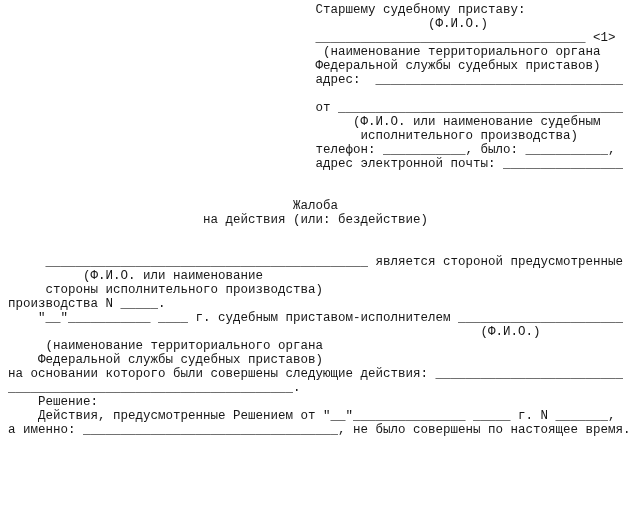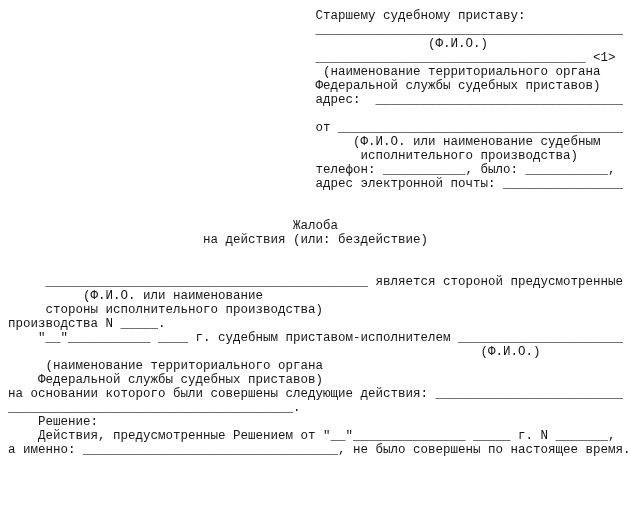--- a/index.html
+++ b/index.html
@@ -2,39 +2,38 @@
 <html><head>
 <meta charset="utf-8">
 <style>
   html, body { margin: 0; padding: 0; background: #ffffff; }
   .page {
     position: relative;
     width: 633px;
     height: 525px;
     background: #ffffff;
     box-sizing: border-box;
-    padding: 9px 0 0 8px;
+    padding: 3px 0 0 8px;
     overflow: hidden;
   }
   .line {
     font-family: "Liberation Mono", "DejaVu Sans Mono", monospace;
     font-size: 12.5px;
     line-height: 14px;
     height: 14px;
     white-space: pre;
     color: #161616;
     letter-spacing: 0;
   }
 </style>
 </head>
 <body>
 
 <div class="page">
   <div class="line">                                         Старшему судебному приставу:</div>
-  <div class="line">                                         _________________________________________</div>
   <div class="line">                                                        (Ф.И.О.)</div>
   <div class="line">                                         ____________________________________ &lt;1&gt;</div>
   <div class="line">                                          (наименование территориального органа</div>
   <div class="line">                                         Федеральной службы судебных приставов)</div>
   <div class="line">                                         адрес:  _________________________________</div>
   <div class="line"></div>
   <div class="line">                                         от ______________________________________</div>
   <div class="line">                                              (Ф.И.О. или наименование судебным</div>
   <div class="line">                                               исполнительного производства)</div>
   <div class="line">                                         телефон: ___________, было: ___________,</div>

